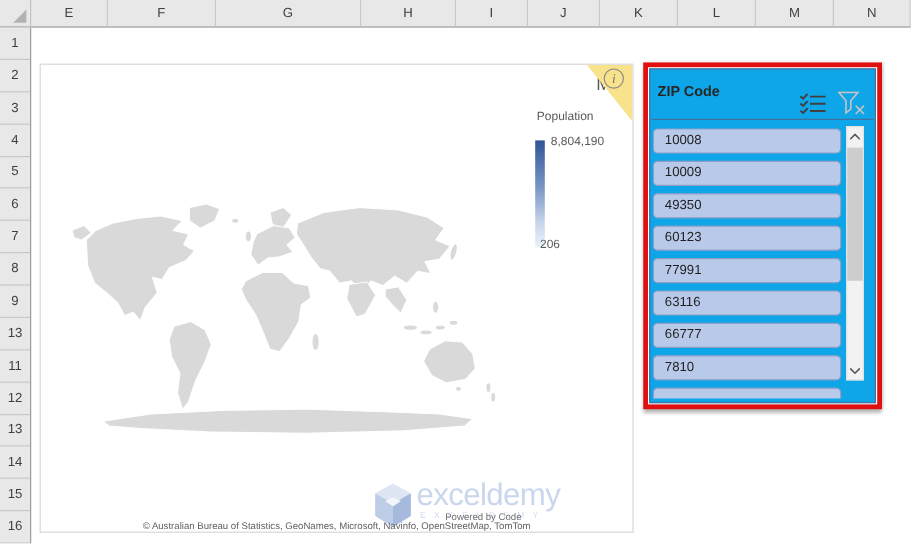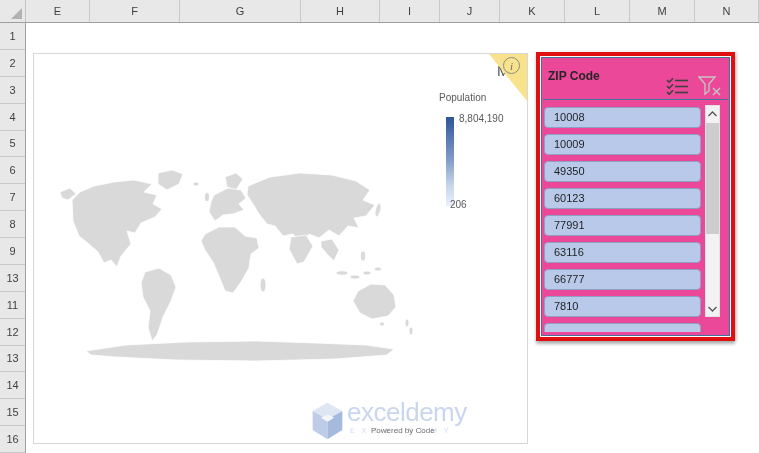--- a/index.html
+++ b/index.html
@@ -26,21 +26,21 @@
   .chart-title { position:absolute; left:0; right:0; top:8px; text-align:right;
     font-size:15px; color:#595959; letter-spacing:.3px; }
   .info-corner { position:absolute; right:0; top:0; width:38px; height:47px; }
   .info-circle { position:absolute; right:7px; top:3px; width:17px; height:17px;
     border:1px solid #8a8a8a; border-radius:50%; display:flex; align-items:center;
     justify-content:center; font-family:"Liberation Serif", serif; font-style:italic;
     font-size:11px; color:#6f6f6f; }
   .map-svg { position:absolute; left:24px; top:110px; }
 
   .legend { position:absolute; left:405px; top:38px; width:85px; }
-  .legend-title { font-size:10px; color:#595959; width:64px; }
+  .legend-title { font-size:10px; color:#595959; text-align:center; width:64px; }
   .legend-bar { position:absolute; left:7px; top:25px; width:8px; height:89px;
     background:linear-gradient(#2f5597 0%, #7b97c6 45%, #c9d7eb 78%, #eaf1fa 100%); }
   .legend-max { position:absolute; left:20px; top:21px; font-size:10px; color:#595959; }
   .legend-min { position:absolute; left:11px; top:107px; font-size:10px; color:#595959; }
 
   .attribution { position:absolute; left:0; right:0; top:380px; text-align:center;
     font-size:8px; color:#5f5f5f; z-index:3; }
 
   .watermark { position:absolute; left:277px; top:347px; width:160px; height:45px; opacity:.92; }
   .wm-brand { position:absolute; left:36px; top:-4px; font-size:26px; font-weight:normal;
@@ -49,21 +49,21 @@
     color:#ccd7ee; }
   .wm-powered { position:absolute; left:60px; top:25px; font-size:8px; color:#636363; }
 
   
   .red-box { position:absolute; left:536px; top:52px; width:199px; height:289px;
     border:4px solid #e01010; box-shadow:0 3px 3px rgba(0,0,0,.28), 2px 0 3px rgba(0,0,0,.15);
     z-index:4; pointer-events:none; }
 
   
   .slicer { position:absolute; left:541px; top:57px; width:189px; height:279px;
-    background:#ec4899; border:1px solid #41719c; z-index:2; }
+    background:#0ea5e9; border:1px solid #41719c; z-index:2; }
   .slicer-title { position:absolute; left:6px; top:11px; font-size:12px; font-weight:bold;
     color:#262626; }
   .slicer-sep { position:absolute; left:1px; right:1px; top:41px; height:1px; background:#41719c; }
   .ms-icon { position:absolute; left:124px; top:19px; cursor:pointer; }
   .cf-icon { position:absolute; left:156px; top:18px; cursor:pointer; }
   .slicer-items { position:absolute; left:2px; top:47px; width:159px; height:227px;
     overflow:hidden; padding-top:2px; }
   .slicer-item { width:157px; height:21px; margin-bottom:6px; background:#b9c9e9;
     border:1px solid #8e9fc4; border-radius:4px; font-size:11px; color:#1f1f1f;
     line-height:19px; padding-left:9px; cursor:pointer; }
@@ -164,20 +164,21 @@
         <polygon points="20,2 38,12 20,22 2,12" fill="#dce4f3"></polygon>
         <polygon points="2,12 20,22 20,46 2,35" fill="#b9c9e6"></polygon>
         <polygon points="38,12 20,22 20,46 38,35" fill="#9fb5db"></polygon>
         <polygon points="20,16 28,20 20,25 12,20" fill="#f2f6fb"></polygon>
       </svg>
       <div class="wm-brand">exceldemy</div>
       <div class="wm-sub">E X C E L D E M Y</div>
       <div class="wm-powered">Powered by Code</div>
     </div>
 
+    <div class="attribution">© Australian Bureau of Statistics, GeoNames, Microsoft, Navinfo, OpenStreetMap, TomTom</div>
   </div>
 
   <div class="slicer">
     <div class="slicer-title">ZIP Code</div>
 
     <svg class="ms-icon" width="23" height="18" viewBox="0 0 23 18">
       <g stroke="#404040" stroke-width="1.6" fill="none">
         <polyline points="1,3.2 3.2,5.2 7,1.2"></polyline>
           <line x1="9" y1="3.5" x2="22" y2="3.5"></line>
         <polyline points="1,9.2 3.2,11.2 7,7.2"></polyline>

